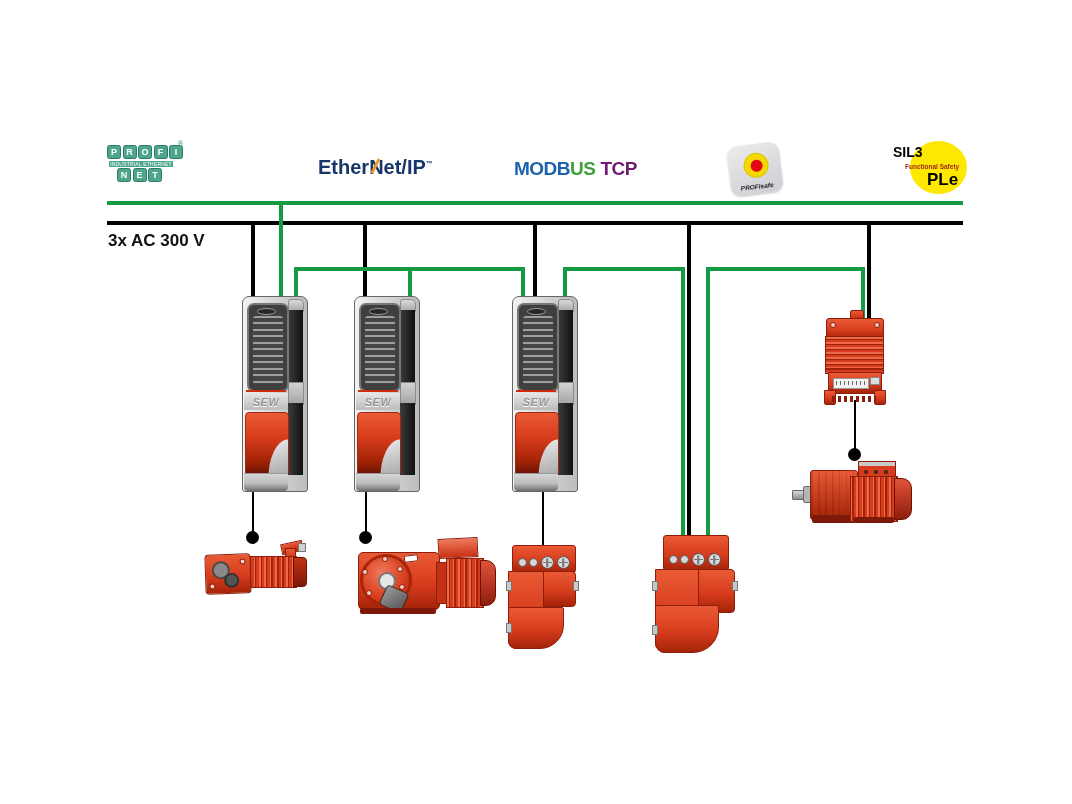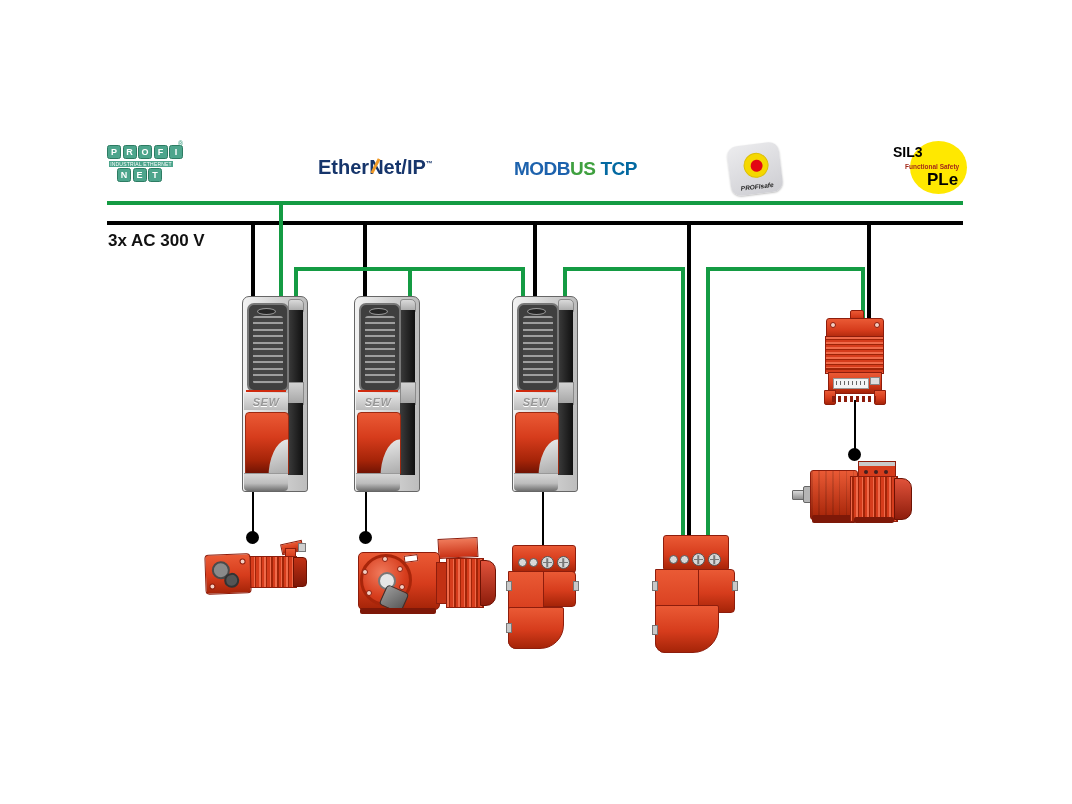--- a/index.html
+++ b/index.html
@@ -21,21 +21,21 @@
            color:#fff;font-size:9px;font-weight:bold;display:flex;align-items:center;justify-content:center;}
   .pn-reg{position:absolute;left:74px;top:-2px;font-size:7px;color:#4DA58C;font-weight:bold;}
   .pn-banner{position:absolute;left:5px;top:19px;width:64px;height:6px;background:#4DA58C;color:#fff;
              font-size:5px;line-height:6px;text-align:center;white-space:nowrap;overflow:hidden;letter-spacing:.2px;}
   
   .ethip{position:absolute;left:318px;top:156px;font-size:20px;font-weight:bold;color:#16356B;z-index:5;white-space:nowrap;}
   .ethip sup{font-size:7px;}
   .ethip-slash{position:absolute;left:56px;top:2px;width:3px;height:16px;background:#F09A28;transform:rotate(27deg);}
   
   .modbus{position:absolute;left:514px;top:158px;font-size:19px;font-weight:bold;letter-spacing:-.5px;z-index:5;white-space:nowrap;}
-  .mb-blue{color:#1D62AD;}.mb-green{color:#3FA03F;}.mb-black{color:#0369a1;margin-left:5px;}
+  .mb-blue{color:#1D62AD;}.mb-green{color:#3FA03F;}.mb-black{color:#701a75;margin-left:5px;}
   
   .profisafe{position:absolute;left:729px;top:144px;width:52px;height:50px;border-radius:10px;
              background:linear-gradient(160deg,#ececee 0%,#cdcdd2 100%);box-shadow:0 1px 2px rgba(0,0,0,.25);
              transform:rotate(-7deg);z-index:5;}
   .ps-yellow{position:absolute;left:15px;top:9px;width:23px;height:23px;border-radius:50%;background:#F5D800;border:1px solid #dcbe00;}
   .ps-red{position:absolute;left:6px;top:6px;width:12px;height:12px;border-radius:50%;background:#E30613;}
   .ps-label{position:absolute;left:0;bottom:4px;width:100%;text-align:center;font-size:6.5px;font-style:italic;font-weight:bold;color:#222;}
   
   .sil{position:absolute;left:893px;top:138px;width:80px;height:60px;z-index:5;text-align:center;}
   .sil-circle{position:absolute;left:17px;top:3px;width:57px;height:53px;border-radius:50%;background:#FFE800;}

